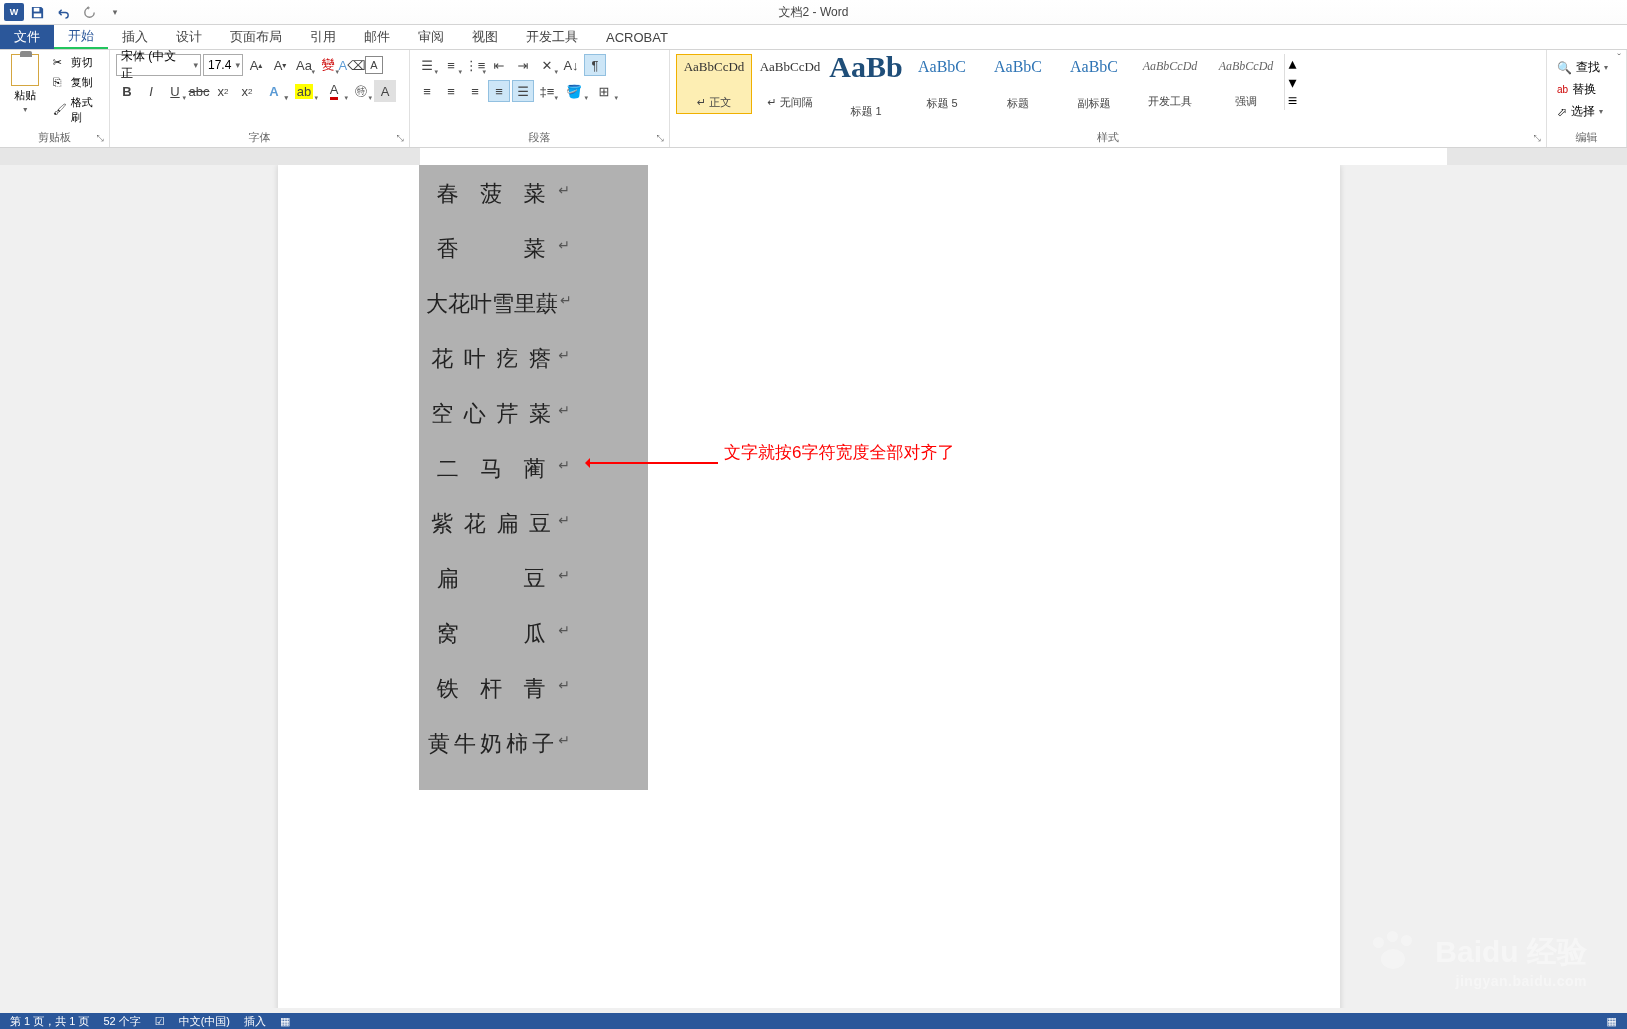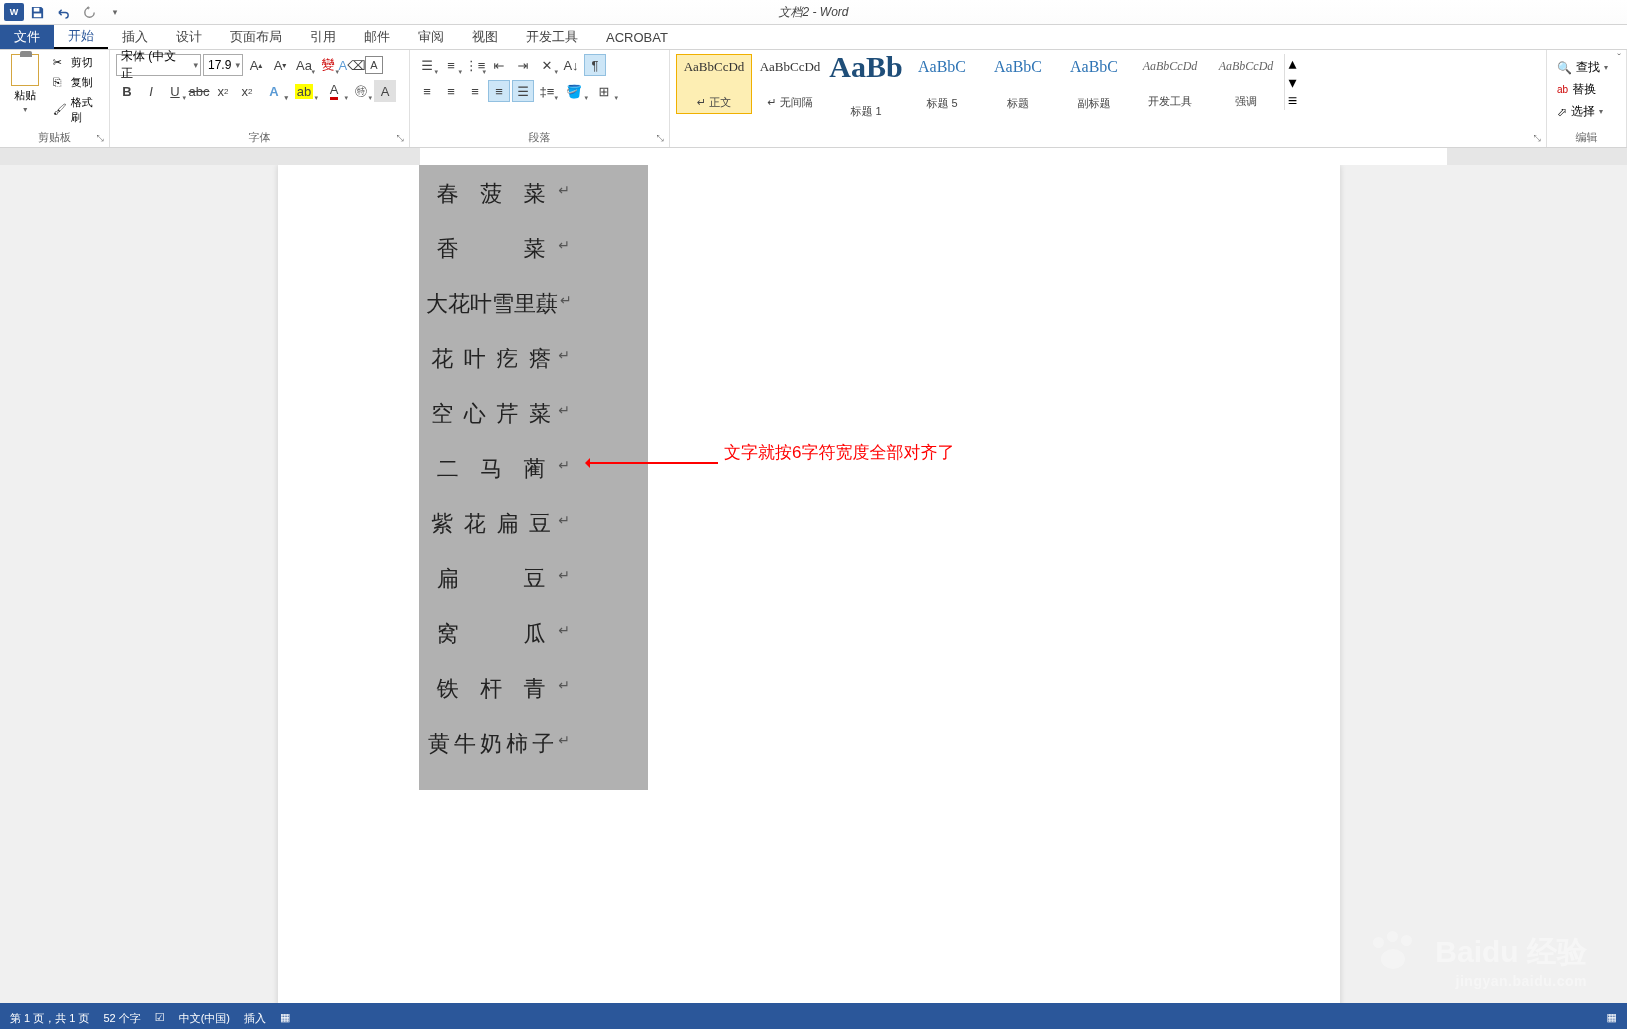--- a/index.html
+++ b/index.html
@@ -2,26 +2,26 @@
 <html><head>
 <meta charset="utf-8">
 <style>
 * { margin: 0; padding: 0; box-sizing: border-box; font-family: "Microsoft YaHei", sans-serif; }
 body { background: #f0f0f0; overflow: hidden; width: 1627px; height: 1029px; }
 
 .title-bar { height: 25px; background: linear-gradient(#fff, #fcfcfc); border-bottom: 1px solid #d4d4d4; display: flex; align-items: center; padding: 0 4px; position: relative; }
 .app-icon { width: 20px; height: 18px; background: #2b579a; color: #fff; font-size: 9px; font-weight: bold; display: flex; align-items: center; justify-content: center; margin-right: 4px; border-radius: 2px; }
 .qat { display: flex; gap: 8px; align-items: center; }
 .qat-btn { width: 18px; height: 18px; display: flex; align-items: center; justify-content: center; cursor: pointer; }
-.title-text { position: absolute; left: 50%; transform: translateX(-50%); font-size: 12px; color: #444; font-style: italic; }
+.title-text { position: absolute; left: 50%; transform: translateX(-50%); font-size: 12px; color: #444; }
 
 .ribbon-tabs { height: 25px; background: #fff; display: flex; align-items: stretch; border-bottom: 1px solid #d4d4d4; }
 .tab { padding: 0 14px; font-size: 13px; display: flex; align-items: center; cursor: pointer; color: #444; }
 .tab.file { background: #2b579a; color: #fff; }
-.tab.active { color: #2b579a; border-bottom: 2px solid #000000; }
+.tab.active { color: #2b579a; border-bottom: 2px solid #22c55e; }
 
 .ribbon { height: 98px; background: #fff; border-bottom: 1px solid #d4d4d4; display: flex; }
 .group { border-right: 1px solid #e0e0e0; padding: 4px 6px 0 6px; display: flex; flex-direction: column; justify-content: space-between; position: relative; }
 .group-label { font-size: 11px; color: #666; text-align: center; padding: 2px 0; }
 .group-body { flex: 1; display: flex; align-items: flex-start; }
 
 .clipboard-body { display: flex; }
 .paste-btn { width: 42px; display: flex; flex-direction: column; align-items: center; gap: 2px; font-size: 11px; cursor: pointer; }
 .paste-icon { width: 28px; height: 32px; background: #fff; border: 1px solid #d4a640; position: relative; }
 .paste-icon::before { content: ''; position: absolute; top: -4px; left: 8px; width: 12px; height: 6px; background: #8a8a8a; border-radius: 2px 2px 0 0; }
@@ -71,21 +71,21 @@
 
 .annotation { position: absolute; color: #ff0000; font-size: 17px; display: flex; align-items: flex-end; }
 .arrow-line { width: 130px; height: 2px; background: #ff0000; position: relative; margin-right: 6px; }
 .arrow-line::before { content: ''; position: absolute; left: -8px; top: -4px; border: 5px solid transparent; border-right-color: #ff0000; }
 
 .watermark { position: absolute; right: 40px; bottom: 40px; color: rgba(255,255,255,.42); font-size: 30px; font-weight: bold; text-align: right; pointer-events: none; }
 .watermark small { font-size: 14px; display: block; letter-spacing: .5px; }
 .paw { position: absolute; right: 210px; bottom: 58px; width: 44px; height: 40px; }
 .paw span { position: absolute; background: rgba(255,255,255,.3); border-radius: 50%; }
 
-.status-bar { position: absolute; bottom: 0; left: 0; right: 0; height: 26px; background: #2b579a; color: #fff; font-size: 11px; display: flex; align-items: flex-start; padding: 8px 10px; gap: 14px; }
+.status-bar { position: absolute; bottom: 0; left: 0; right: 0; height: 16px; background: #2b579a; color: #fff; font-size: 11px; display: flex; align-items: center; padding: 8px 10px; gap: 14px; }
 .status-sp { flex: 1; }
 .dialog-launcher { position: absolute; right: 2px; bottom: 2px; width: 14px; height: 14px; font-size: 9px; color: #666; cursor: pointer; display: flex; align-items: center; justify-content: center; }
 .strike { text-decoration: line-through; }
 .underline { text-decoration: underline; }
 .ribbon-collapse { position: absolute; right: 6px; top: 52px; font-size: 11px; color: #666; cursor: pointer; }
 .jc-active { background: #cde6f7; border: 1px solid #92c0e0; }
 </style>
 </head>
 <body>
 
@@ -154,21 +154,21 @@
       </div>
     </div>
     <div class="group-label">剪贴板</div>
     <div class="dialog-launcher">⤡</div>
   </div>
 
   <div class="group" style="width:300px">
     <div class="group-body font-body">
       <div class="font-row">
         <div class="combo font-name">宋体 (中文正</div>
-        <div class="combo font-size">17.9</div>
+        <div class="combo font-size">17.4</div>
         <div class="ico-btn">A<span class="sup">▴</span></div>
         <div class="ico-btn">A<span class="sup">▾</span></div>
         <div class="ico-btn with-arrow">Aa</div>
         <div class="ico-btn with-arrow" style="color:#c00">變</div>
         <div class="ico-btn"><span style="color:#5b9bd5">A</span>⌫</div>
         <div class="ico-btn box">A</div>
       </div>
       <div class="font-row">
         <div class="ico-btn">
             <b>B</b>
@@ -259,20 +259,21 @@
         <div class="style-item">
           <div class="style-preview sp-italic">AaBbCcDd</div>
           <div class="style-label">强调</div>
         </div>
         <div style="width: 16px; display: flex; flex-direction: column; border-left: 1px solid rgb(221, 221, 221);">
           <div style="flex:1;display:flex;align-items:center;justify-content:center;cursor:pointer">▴</div>
           <div style="flex:1;display:flex;align-items:center;justify-content:center;cursor:pointer">▾</div>
           <div style="flex:1;display:flex;align-items:center;justify-content:center;cursor:pointer">≡</div>
         </div>
       </div>
+    <div class="group-label">样式</div>
     <div class="dialog-launcher">⤡</div>
   </div>
 
   <div class="group" style="width:80px">
     <div class="group-body edit-body">
       <div class="edit-item">
           <span>🔍</span>
           <span>查找</span>
           <span style="font-size:8px;color:#666">▾</span>
         </div>

